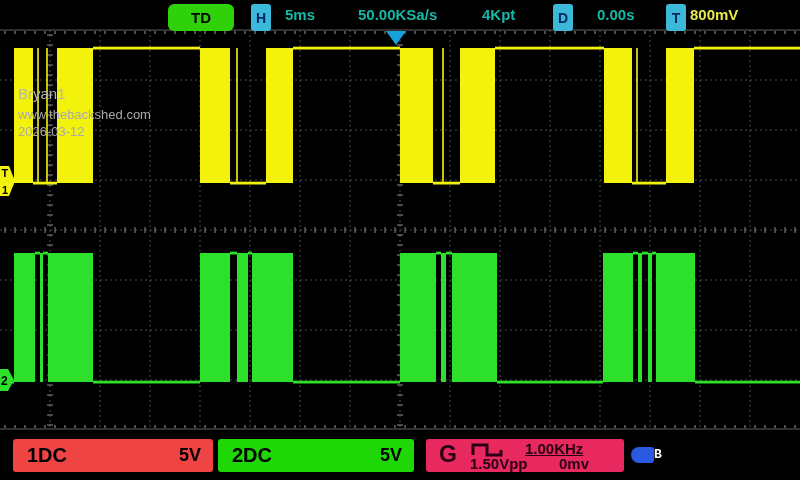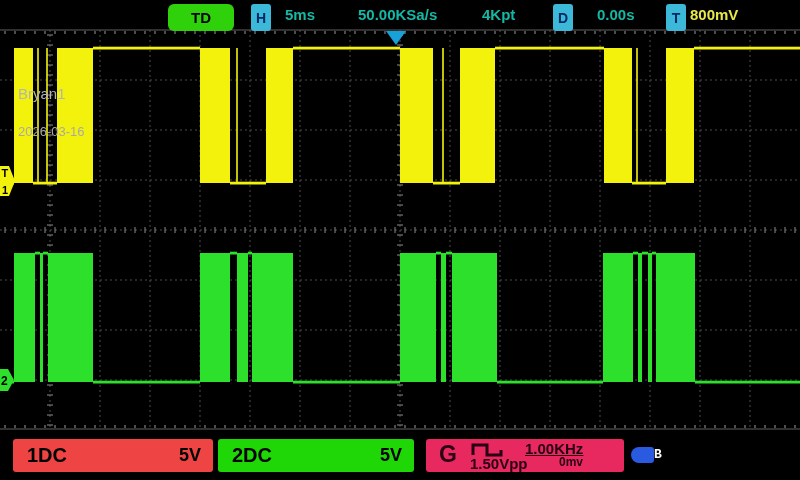--- a/index.html
+++ b/index.html
@@ -29,21 +29,21 @@
   .ch-box{position:absolute;top:3px;height:33px;border-radius:3px;color:#000;font-weight:bold;
           display:flex;align-items:center;}
   #ch1-box{left:13px;width:200px;}
   #ch2-box{left:218px;width:196px;}
   .ch-label{font-size:20px;margin-left:14px;}
   .ch-scale{font-size:18px;margin-left:auto;margin-right:12px;}
   #gen-box{position:absolute;left:426px;top:3px;width:198px;height:33px;border-radius:3px;color:#2a0014;}
   #gen-label{position:absolute;left:13px;top:2px;font-size:23px;font-weight:bold;}
   #gen-freq{position:absolute;left:99px;top:1px;font-size:15px;font-weight:bold;text-decoration:underline;}
   #gen-amp{position:absolute;left:44px;top:16px;font-size:15px;font-weight:bold;}
-  #gen-off{position:absolute;left:133px;top:16px;font-size:12px;font-weight:bold;}
+  #gen-off{position:absolute;left:133px;top:16px;font-size:15px;font-weight:bold;}
   #gen-wave{position:absolute;left:45px;top:4px;}
   #usb-icon{position:absolute;left:631px;top:11px;width:23px;height:16px;background:#2a5ae0;
             border-radius:8px 3px 3px 8px;}
   #usb-b{position:absolute;left:653px;top:11px;width:10px;height:16px;color:#fff;
          font-family:"Liberation Mono",monospace;font-size:13px;font-weight:bold;line-height:16px;text-align:center;}
 </style>
 </head>
 <body>
 
 <div id="screen">
@@ -467,21 +467,22 @@
       <text x="2" y="194" font-size="11" font-weight="bold" fill="#000">1</text>
     </g>
 
     <g>
       <polygon points="0,369 8,369 14,380 8,391 0,391" fill="#2ce02c"></polygon>
       <text x="1" y="385" font-size="12" font-weight="bold" fill="#000">2</text>
     </g>
   </svg>
 
   <div id="wm1" class="wm">Bryan1</div>
-  <div id="wm3" class="wm">2026-03-16</div>
+  <div id="wm2" class="wm">www.thebackshed.com</div>
+  <div id="wm3" class="wm">2026-03-12</div>
 
   <div id="botbar">
     <div id="ch1-box" class="ch-box" style="background: #ef4444;">
       <span class="ch-label">1DC</span>
       <span class="ch-scale">5V</span>
     </div>
     <div id="ch2-box" class="ch-box" style="background: rgb(31, 214, 7);">
       <span class="ch-label">2DC</span>
       <span class="ch-scale">5V</span>
     </div>

